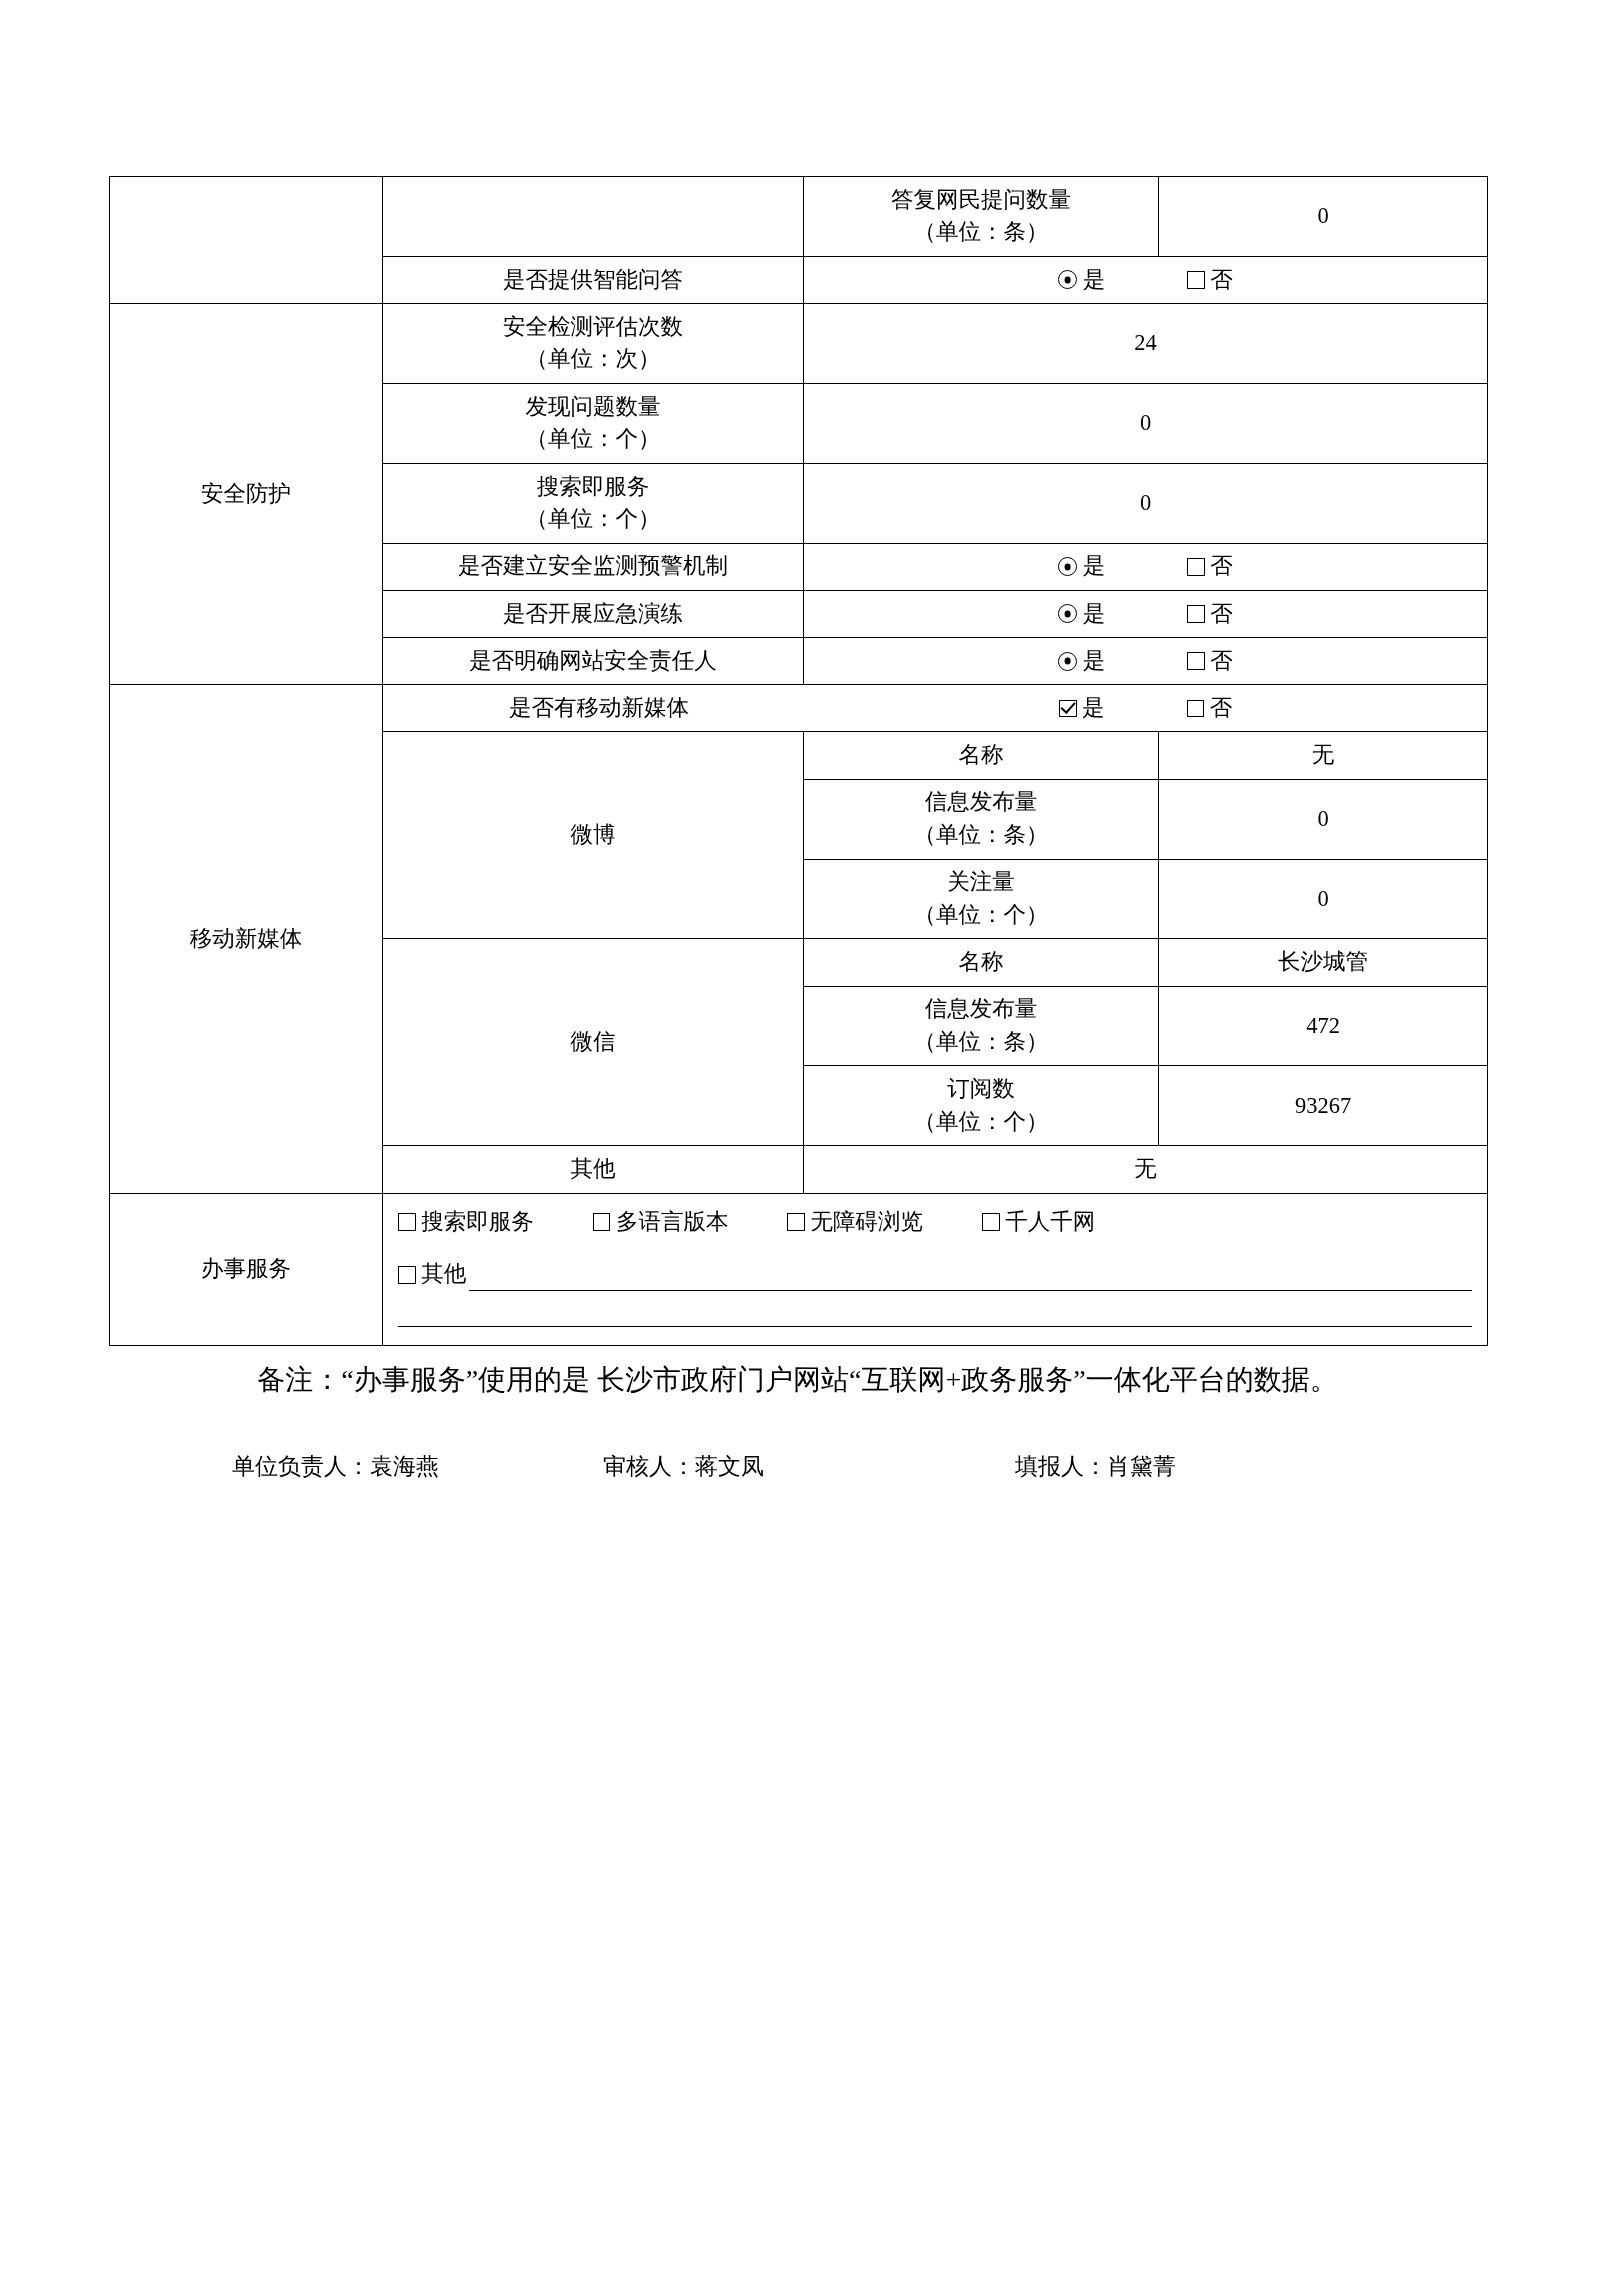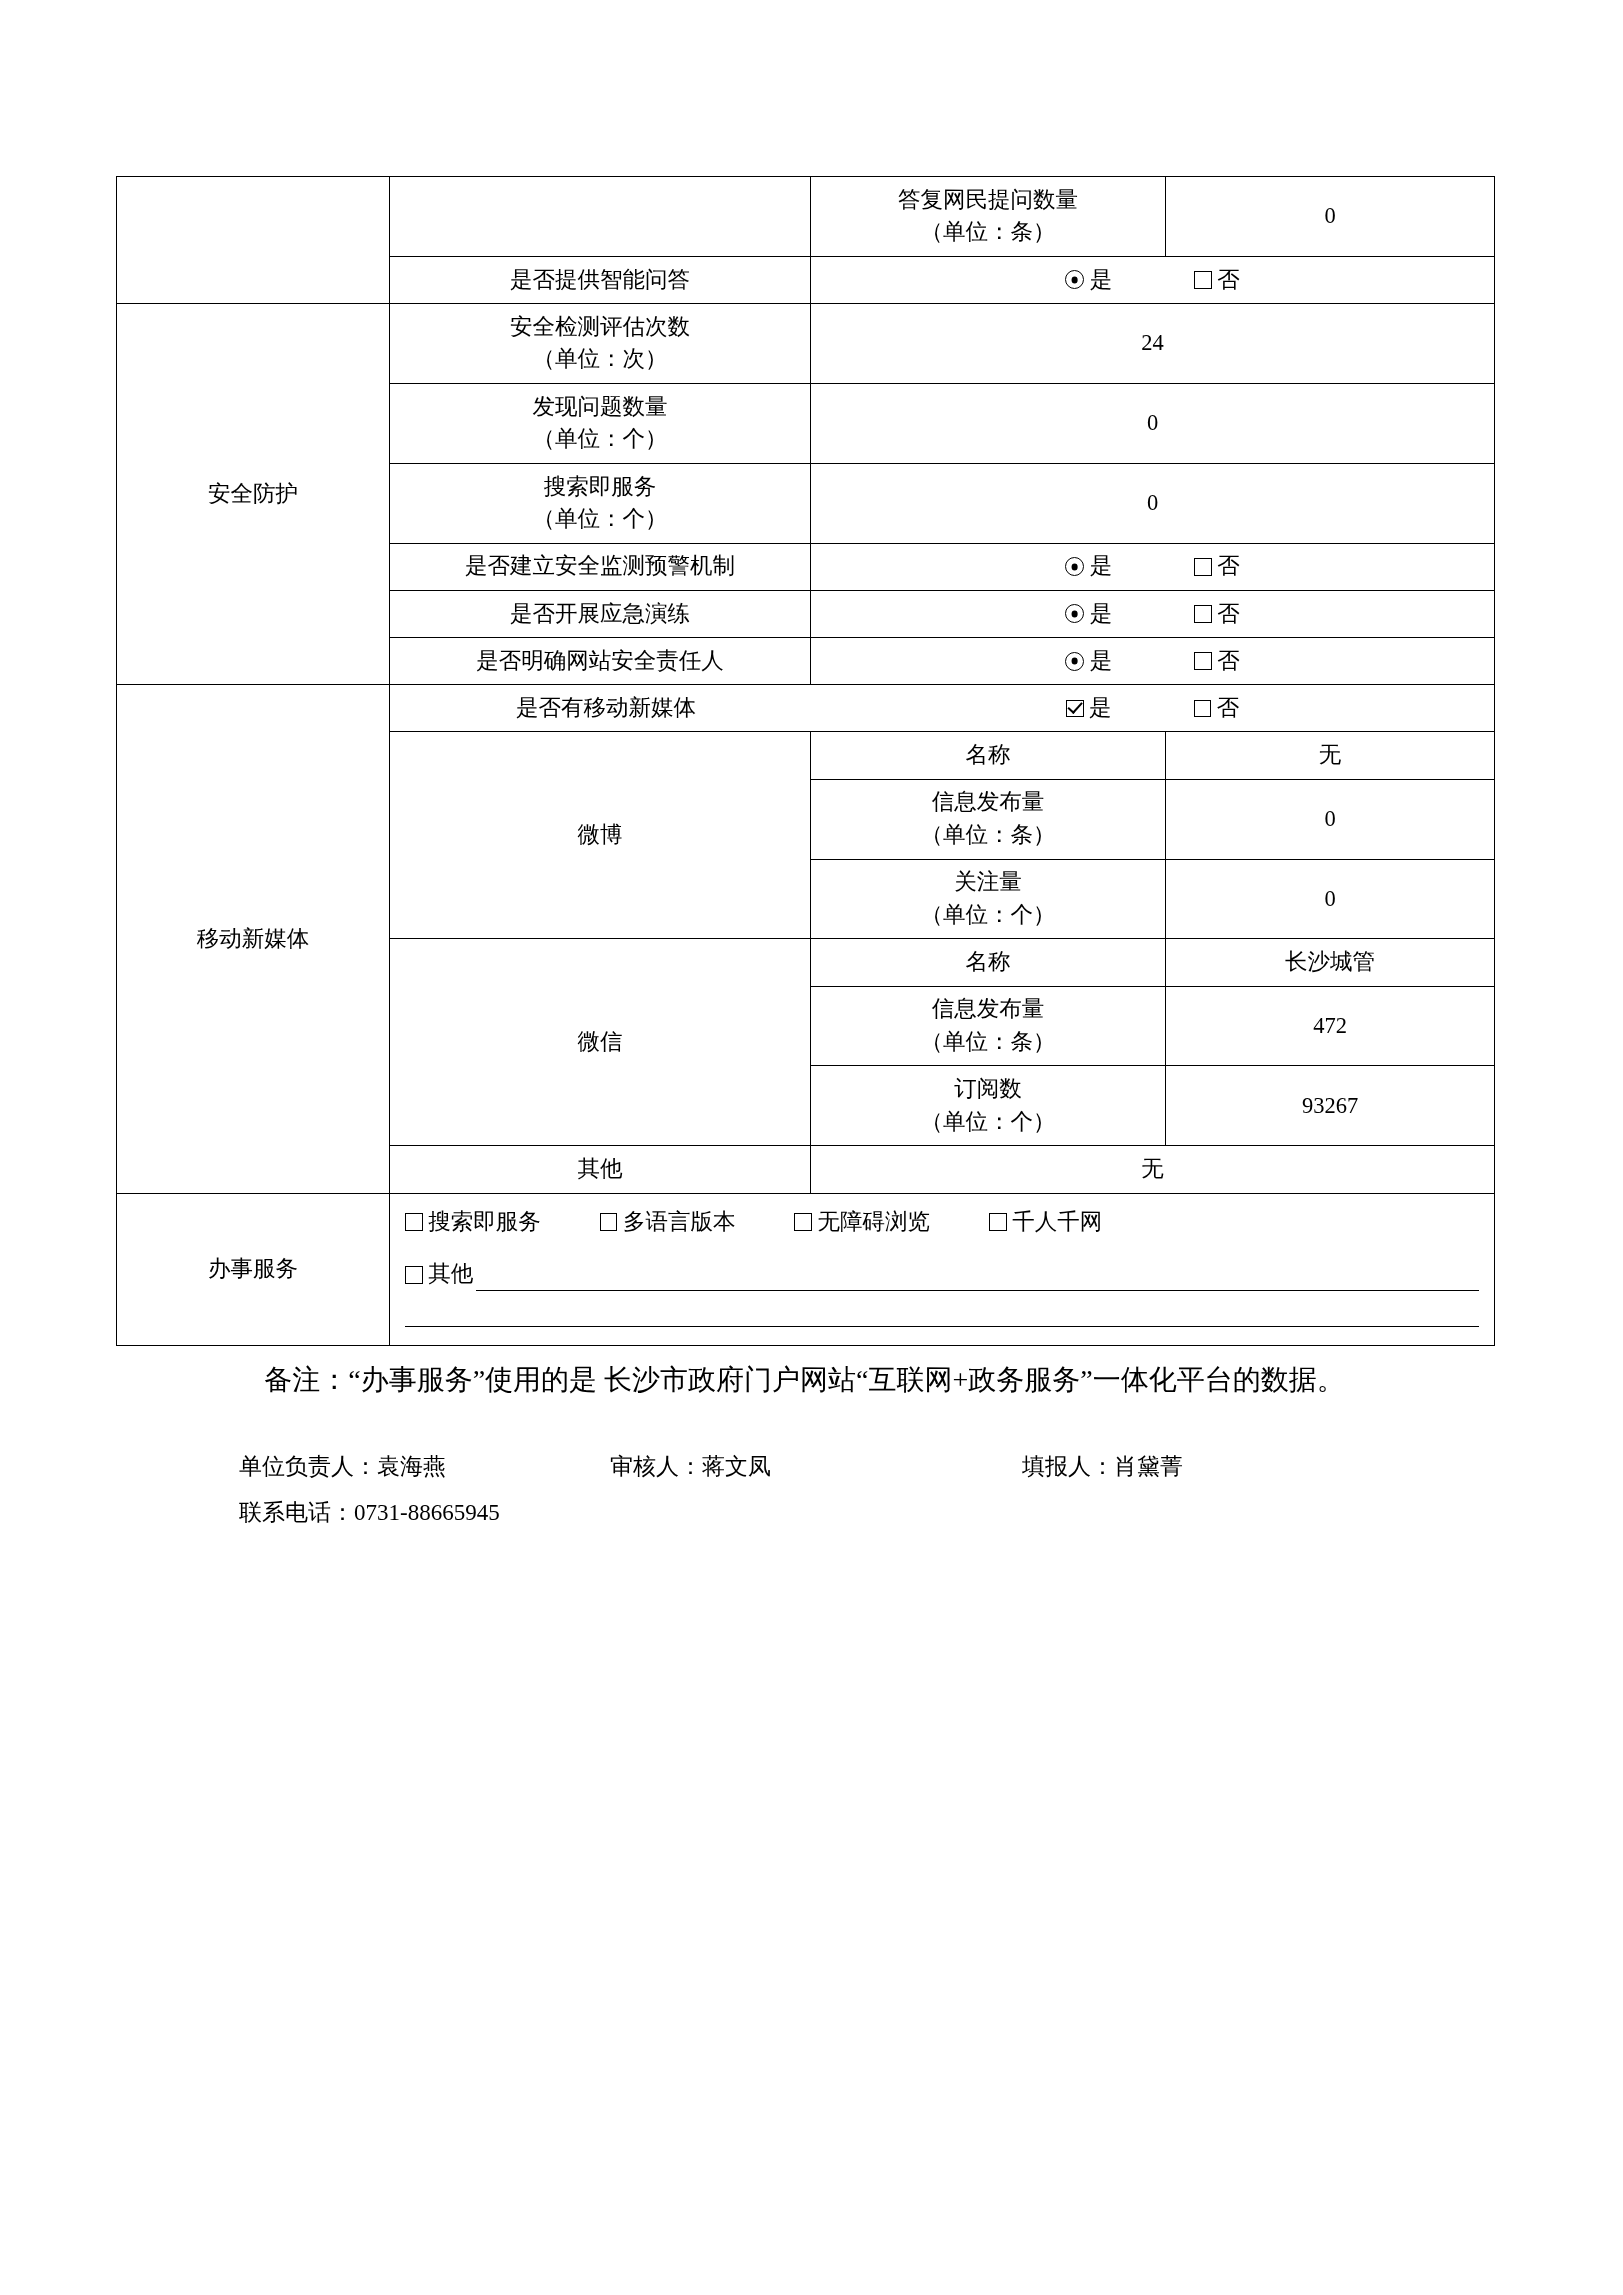--- a/index.html
+++ b/index.html
@@ -16,21 +16,21 @@
   }
   .page {
     position: absolute;
     left: 0; top: 0;
     width: 1623px;
     height: 2295px;
     box-sizing: border-box;
   }
   .sheet {
     position: absolute;
-    left: 116px;
+    left: 109px;
     top: 176px;
     width: 1377px;
   }
   table.form {
     border-collapse: collapse;
     width: 1377px;
     table-layout: fixed;
   }
   table.form td {
     border: 1.4px solid #000000;
@@ -397,21 +397,18 @@
           <span>单位负责人：</span><span>袁海燕</span>
         </div>
         <div class="s2">
           <span>审核人：</span><span>蒋文凤</span>
         </div>
         <div class="s3">
           <span>填报人：</span><span>肖黛菁</span>
         </div>
       </div>
       <div class="sig-row">
-        <div class="s1">
-          <span>联系电话：</span><span>0731-88665945</span>
-        </div>
       </div>
     </div>
 
   </div>
 </div>
 
 
 </body></html>

